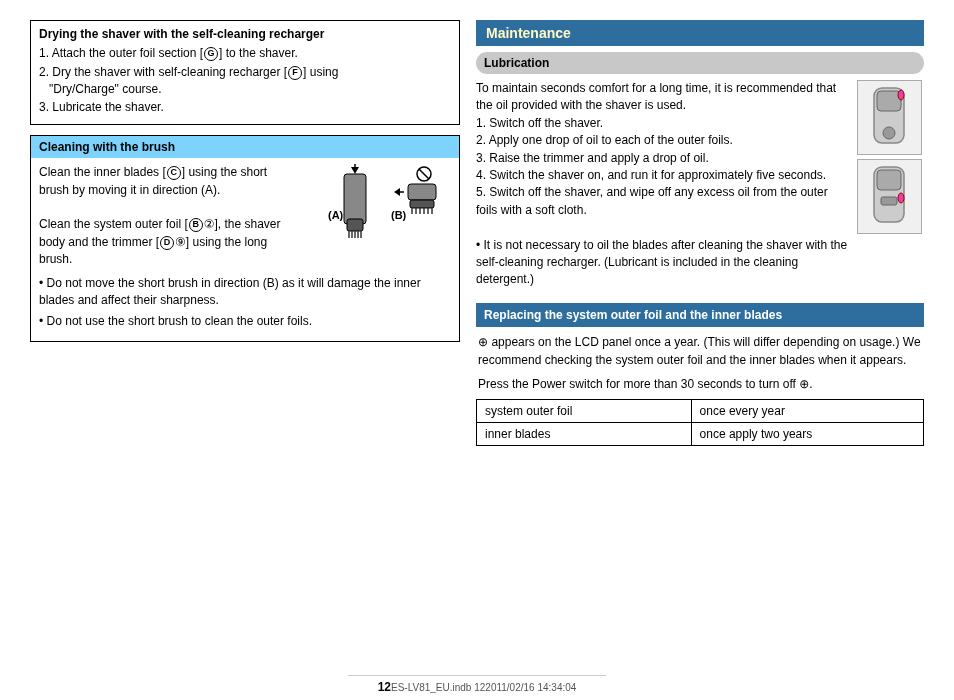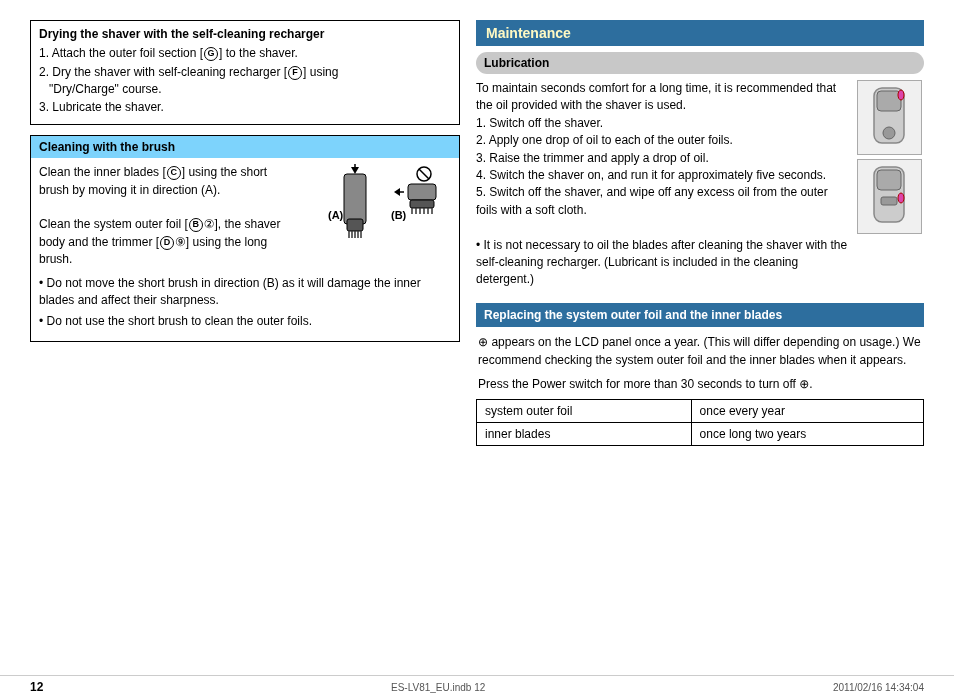--- a/index.html
+++ b/index.html
@@ -13,20 +13,21 @@
       position: relative;
       overflow: hidden;
     }
     .page-outer {
       width: 954px;
       height: 700px;
       background: #fff;
       position: relative;
       display: flex;
       flex-direction: column;
+      align-items: center;
     }
     .page-content {
       display: flex;
       flex-direction: row;
       flex: 1;
       padding: 20px 30px 10px 30px;
       gap: 16px;
     }
     
     .left-col {
@@ -367,21 +368,21 @@
           Press the Power switch for more than 30 seconds to turn off <span>⊕</span>.
         </div>
         <table class="replacement-table">
           <tbody>
             <tr>
               <td>system outer foil</td>
               <td>once every year</td>
             </tr>
             <tr>
               <td>inner blades</td>
-              <td>once long two years</td>
+              <td>once apply two years</td>
             </tr>
           </tbody>
         </table>
       </div>
 
     </div>
   </div>
 
   <div class="page-footer">
     <span class="page-number">12</span>

